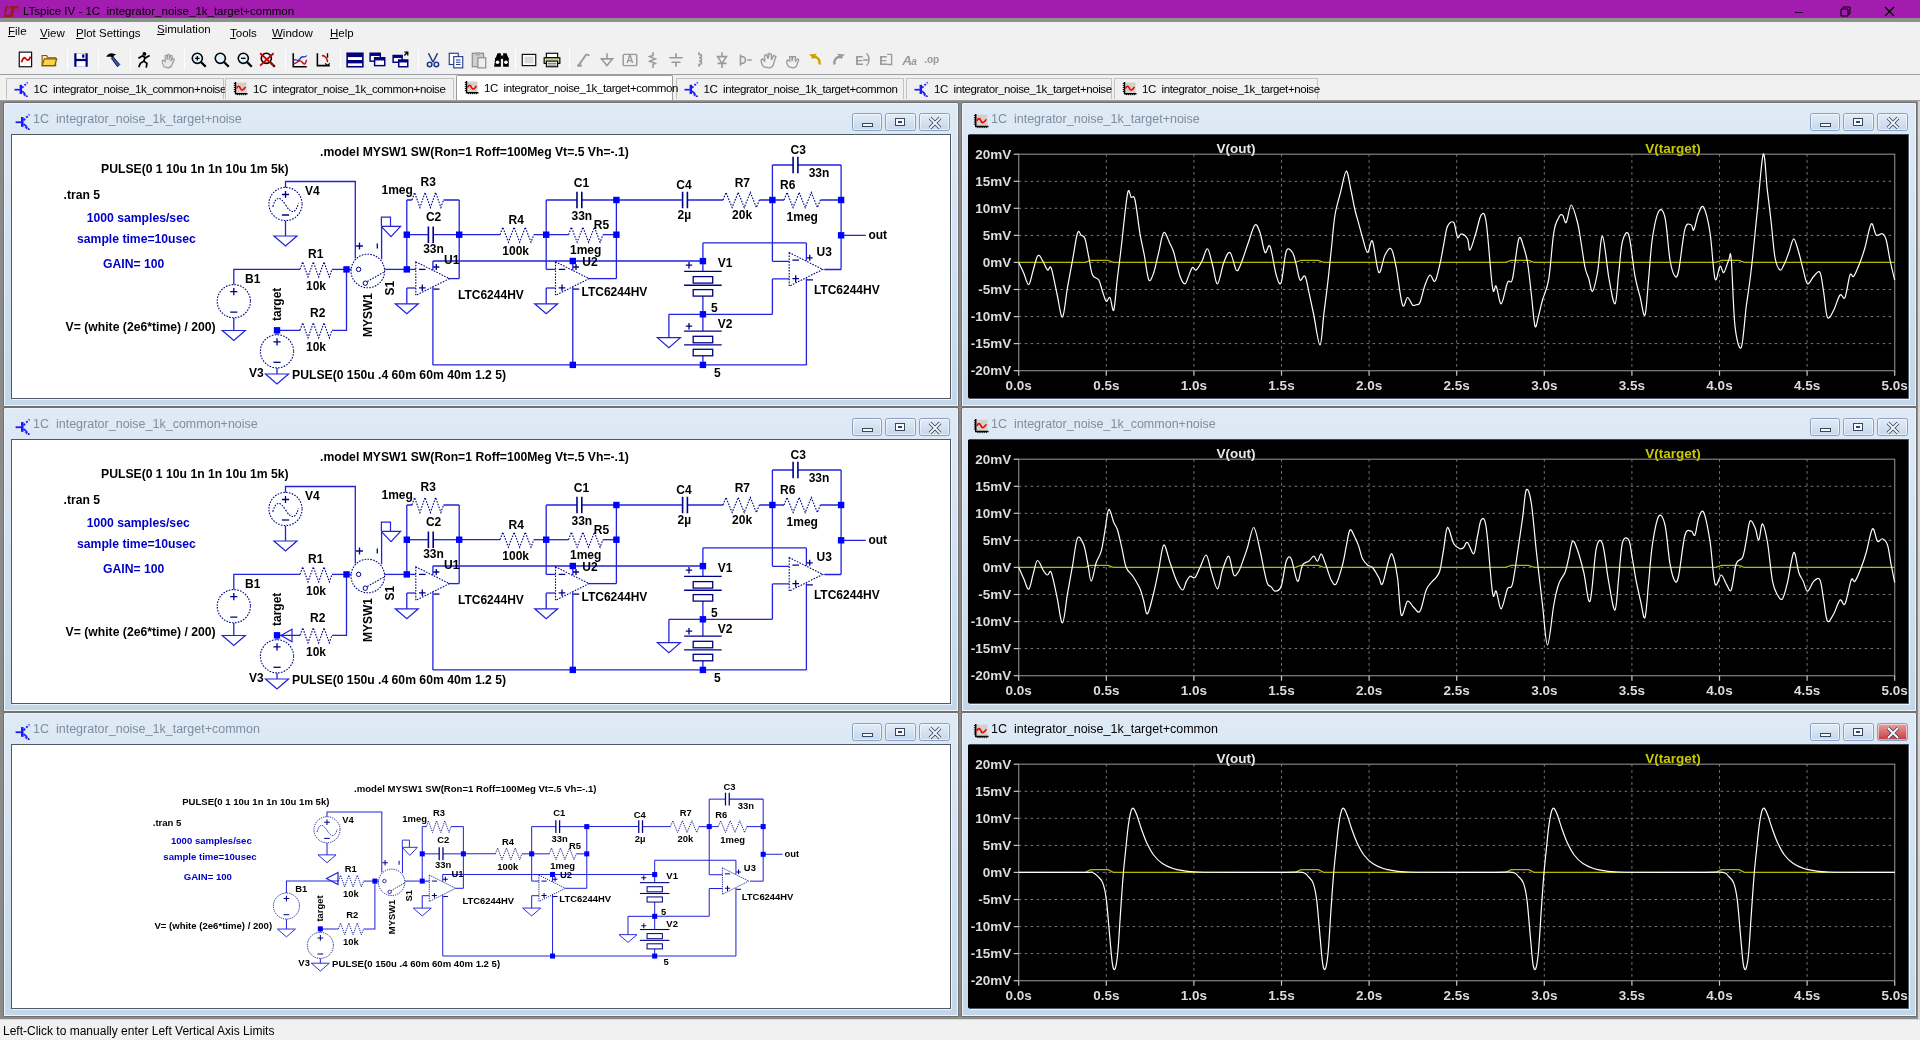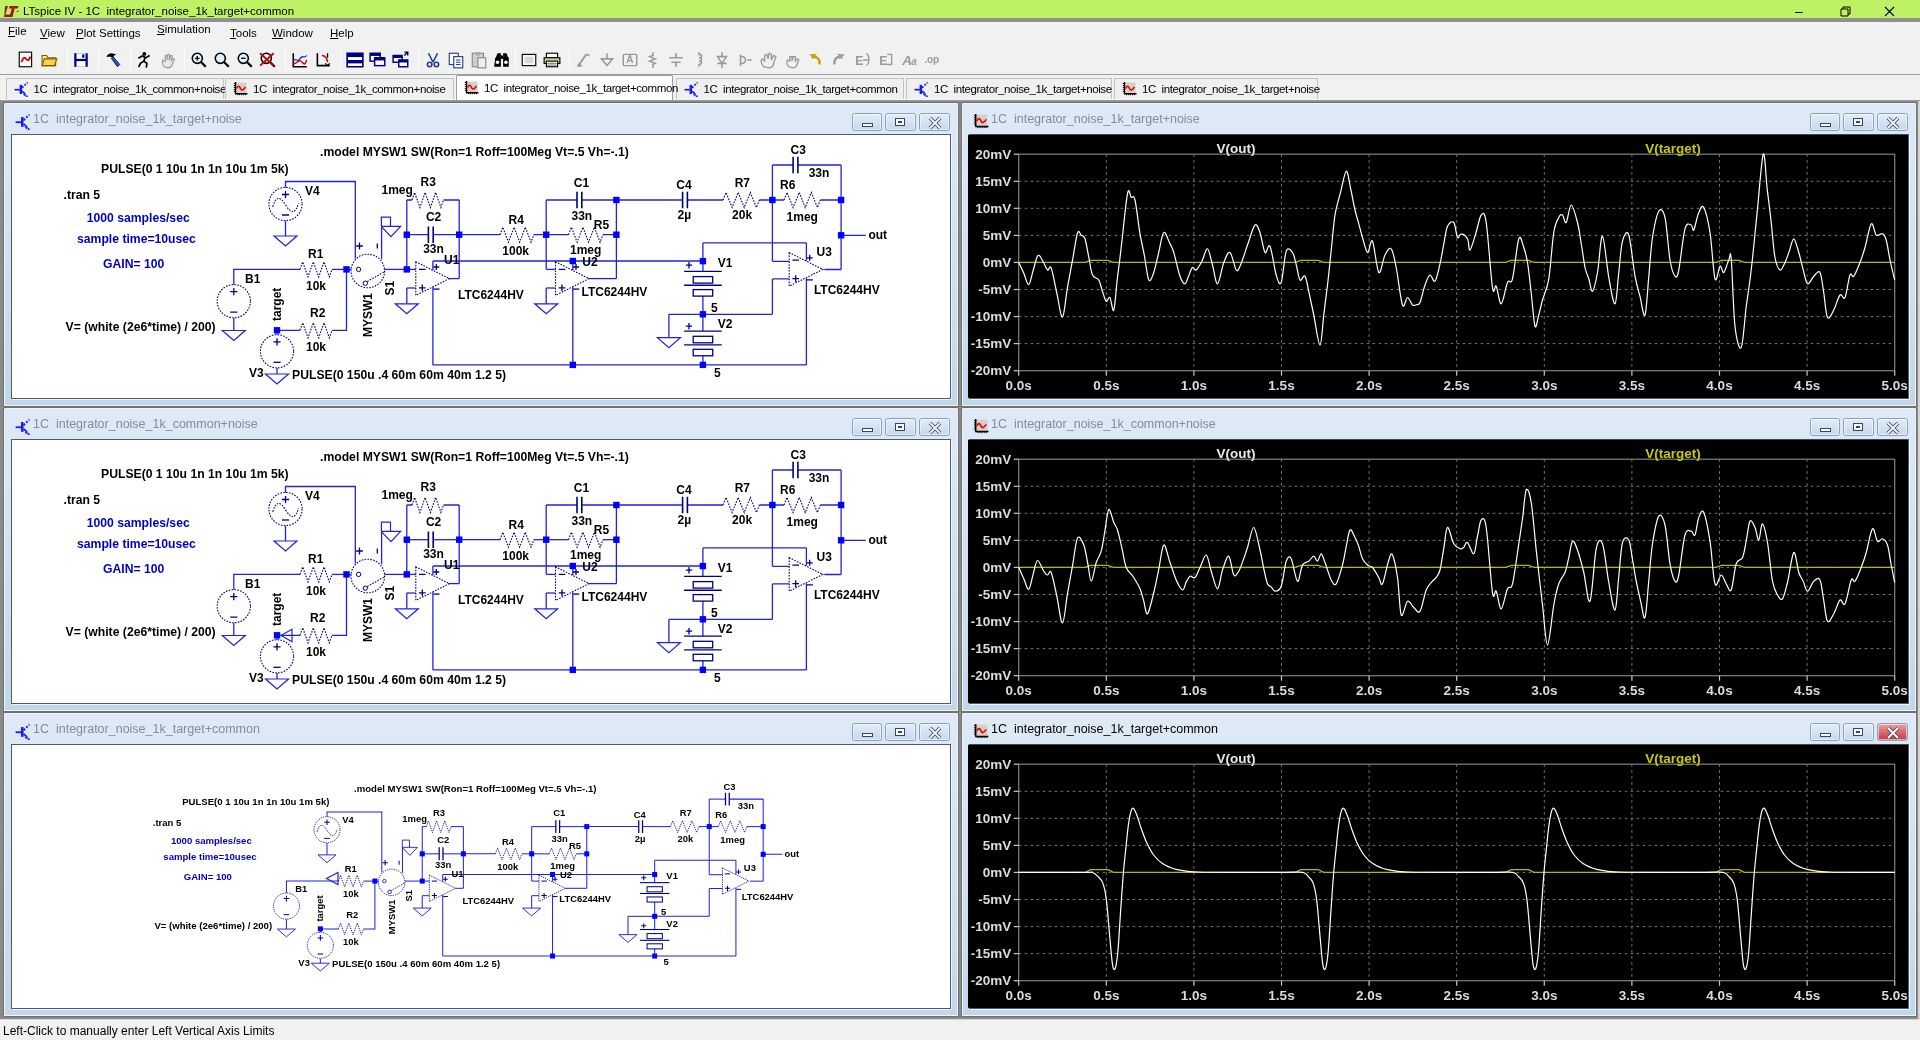--- a/index.html
+++ b/index.html
@@ -1,13 +1,13 @@
 <!DOCTYPE html>
 <html><head><meta charset="utf-8"><style>*{margin:0;padding:0;box-sizing:border-box}body{width:1920px;height:1040px;font-family:"Liberation Sans",sans-serif;overflow:hidden;position:relative;background:#909090}svg text{font-family:"Liberation Sans",sans-serif}</style></head><body>
-<div style="position:absolute;left:0;top:0;width:1920px;height:18px;background:#bef264">
+<div style="position:absolute;left:0;top:0;width:1920px;height:18px;background:#a21caf">
     <svg style="position:absolute;left:3px;top:4px" width="17" height="14" viewBox="0 0 17 14">
       <path d="M2 2h3l-2.6 8.5H8L7.3 13H1.2z" fill="#9b1b1f"></path>
       <path d="M6.5 2h9l-0.8 2.6h-3L9.5 13h-3l2.2-8.4H5.8z" fill="#9b1b1f"></path>
       <path d="M13 7.5l2.8-1.2-0.5 1.8z" fill="#9b1b1f"></path>
     </svg>
     <span style="position:absolute;left:23px;top:5px;font-size:11.5px;color:#000">LTspice IV - 1C&nbsp; integrator_noise_1k_target+common</span>
     <span style="position:absolute;left:1795px;top:3px;font-size:14px;color:#000">–</span>
     <svg style="position:absolute;left:1840px;top:6px" width="11" height="11" viewBox="0 0 11 11">
       <path d="M3 3V1h7v7H8M1 3h7v7H1z" fill="none" stroke="#000"></path>
     </svg>

